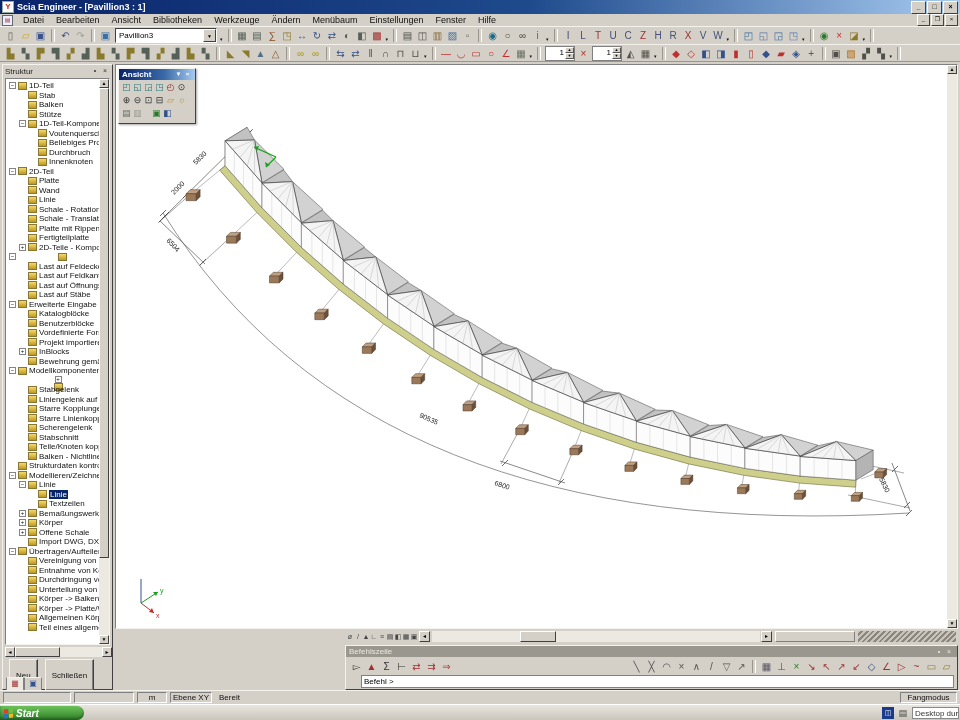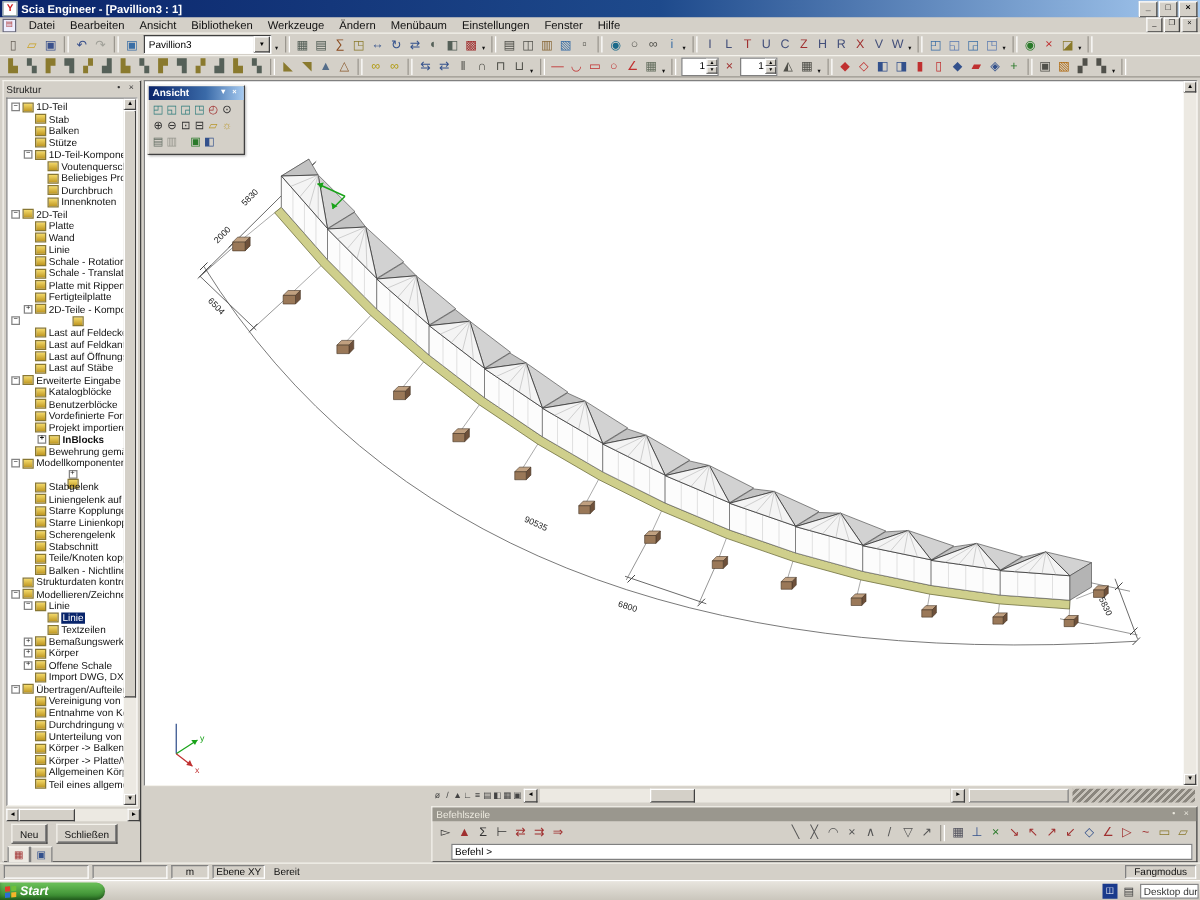--- a/index.html
+++ b/index.html
@@ -60,21 +60,21 @@
   .sbtn{position:absolute;left:0;width:10px;height:9px;background:#d4d0c8;border:1px solid;
         border-color:#fff #404040 #404040 #fff;font-size:5px;line-height:7px;text-align:center;box-sizing:border-box;}
   .sthumb{position:absolute;left:0;width:10px;background:#d4d0c8;border:1px solid;
           border-color:#fff #404040 #404040 #fff;box-sizing:border-box;}
   .hscroll{position:absolute;left:2px;top:582px;width:107px;height:10px;background:#ece9e2;}
   .hbtn{position:absolute;top:0;width:10px;height:10px;background:#d4d0c8;border:1px solid;
         border-color:#fff #404040 #404040 #fff;font-size:5px;line-height:8px;text-align:center;box-sizing:border-box;}
   .hthumb{position:absolute;top:0;height:10px;background:#d4d0c8;border:1px solid;
           border-color:#fff #404040 #404040 #fff;box-sizing:border-box;}
   .btnrow{position:absolute;left:0;top:594px;width:111px;display:flex;padding-left:6px;gap:7px;box-sizing:border-box;}
-  .cbtn{height:16px;font-size:8px;font-family:"Liberation Sans",sans-serif;background:#d4d0c8;color:#111;
+  .cbtn{height:32px;font-size:8px;font-family:"Liberation Sans",sans-serif;background:#d4d0c8;color:#111;
         border:1px solid;border-color:#f4f2ec #404040 #404040 #f4f2ec;box-shadow:inset -1px -1px 0 #808080;padding:0 6px;}
   .ptabs{position:absolute;left:3px;top:612px;display:flex;}
   .ptab{width:16px;height:12px;border:1px solid #808080;border-top:1px solid #f4f2ec;background:#d4d0c8;
         font-size:8px;line-height:11px;text-align:center;}
   .ptab.on{background:#ece9e2;}
   
   #viewport{position:absolute;left:115px;top:64px;width:843px;height:565px;background:#fff;box-sizing:border-box;
             border:1px solid;border-color:#808080 #f4f2ec #f4f2ec #808080;}
   #scene{position:absolute;left:0;top:0;}
   #vpsb{position:absolute;right:0;top:0;width:10px;height:100%;background:#ece9e2;}
@@ -485,21 +485,21 @@
           <div class="trow" style="padding-left: 12px;">
             <span style="width: 9px; flex: 0 0 auto;"></span>
             <span class="tico"></span>
             <span class="lbl">Vordefinierte Formen</span>
           </div>
           <div class="trow" style="padding-left: 12px;">
             <span style="width: 9px; flex: 0 0 auto;"></span>
             <span class="tico"></span>
             <span class="lbl">Projekt importieren [E</span>
           </div>
-          <div class="trow" style="padding-left: 23px; font-weight: bold;">
+          <div class="trow" style="padding-left: 12px;">
             <span class="texp">+</span>
             <span class="tico"></span>
             <span class="lbl">InBlocks</span>
           </div>
           <div class="trow" style="padding-left: 12px;">
             <span style="width: 9px; flex: 0 0 auto;"></span>
             <span class="tico"></span>
             <span class="lbl">Bewehrung gemäß V</span>
           </div>
           <div class="trow" style="padding-left: 2px;">

